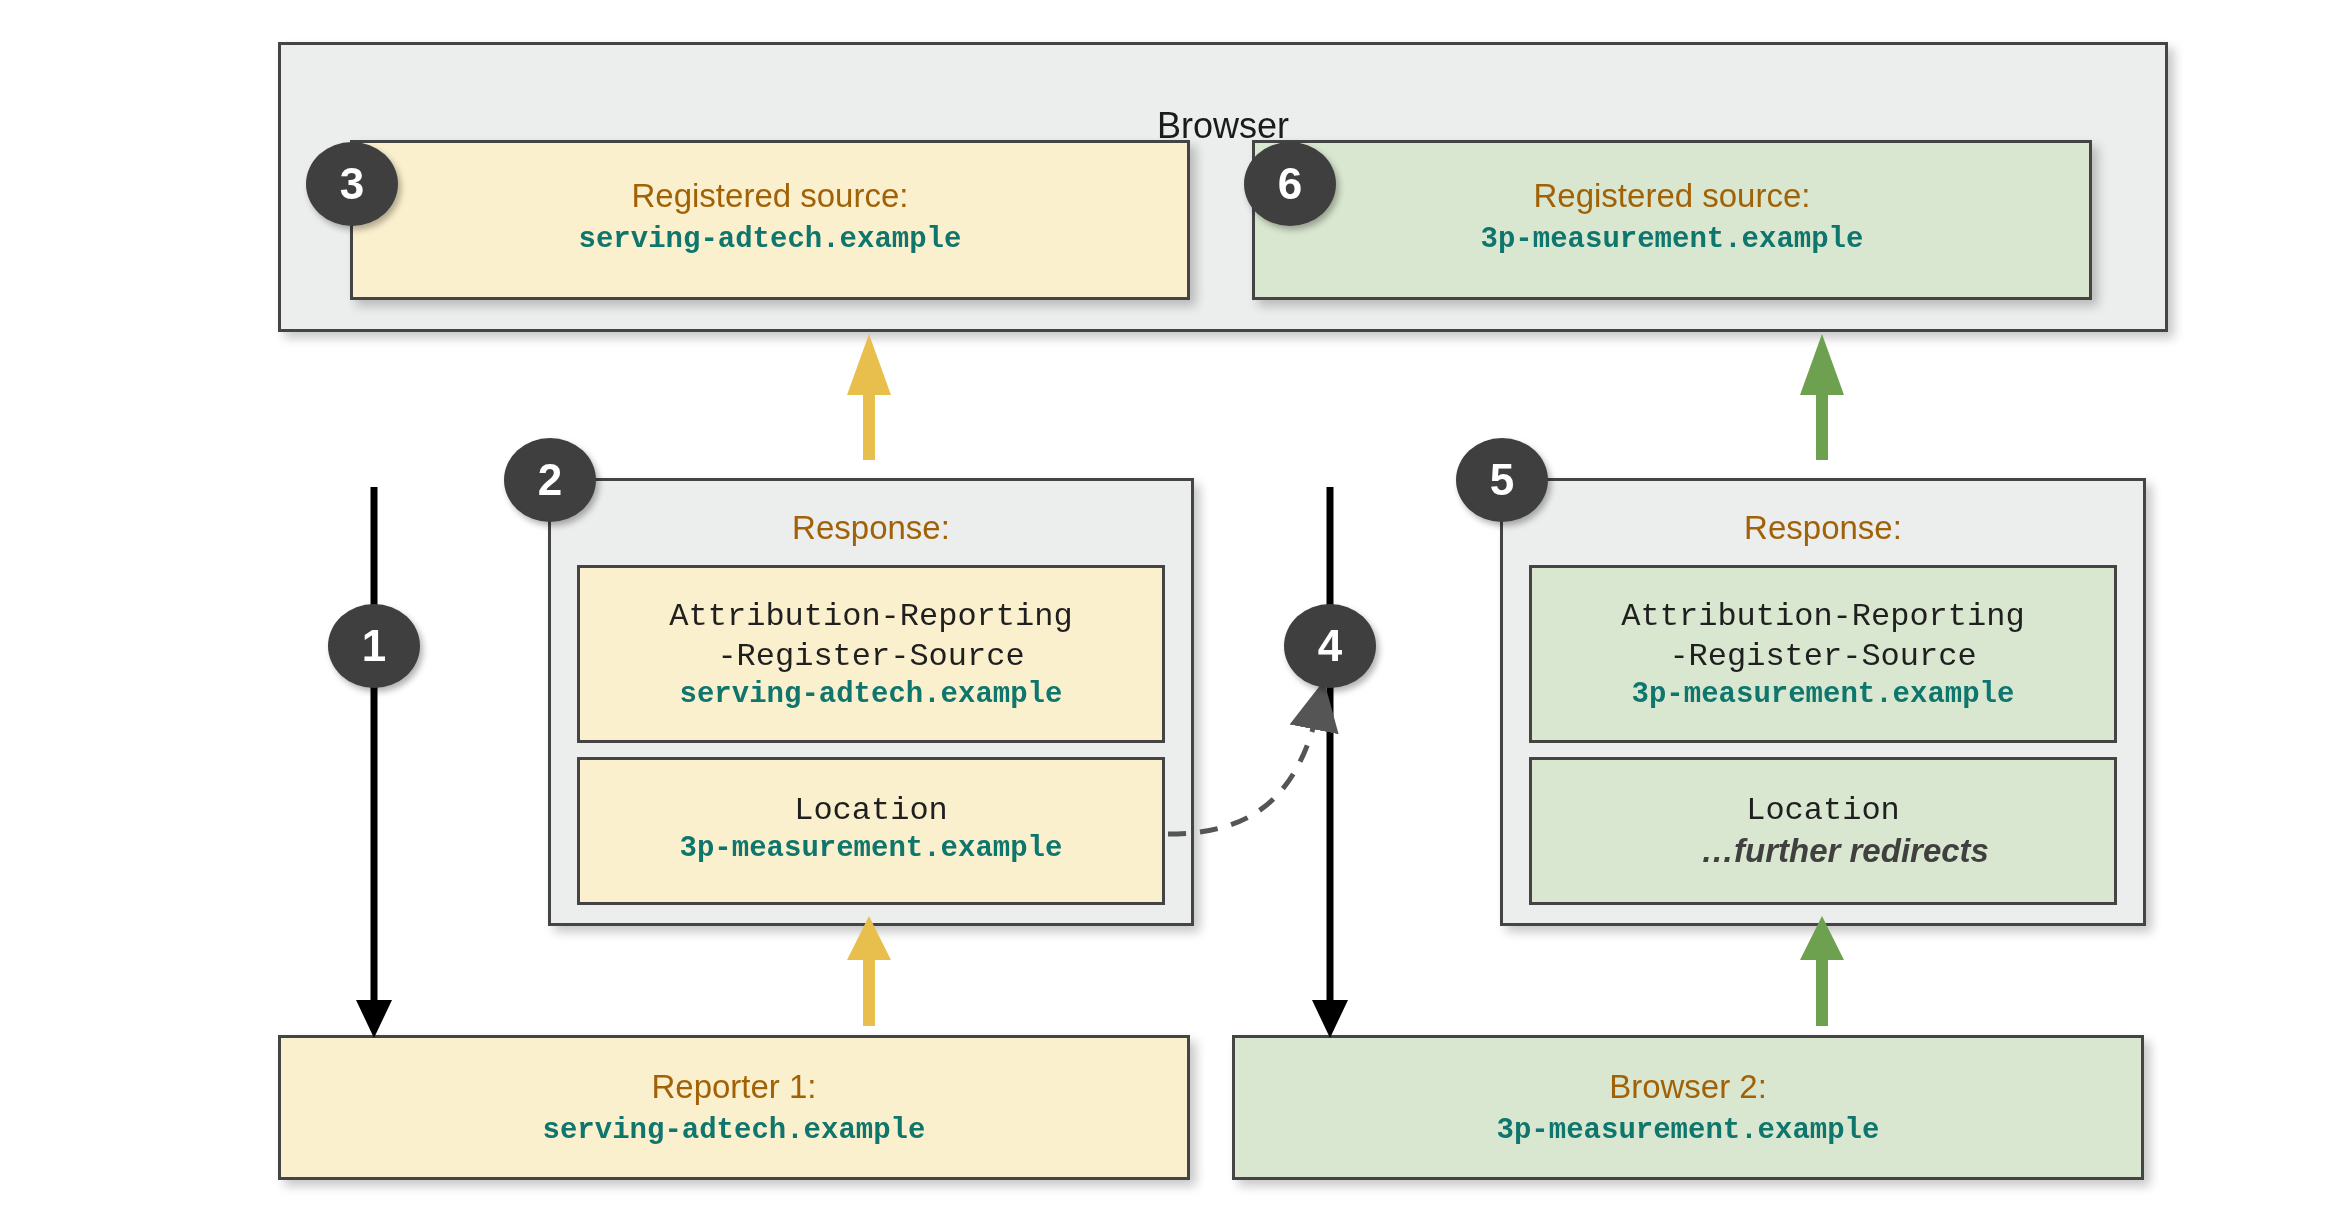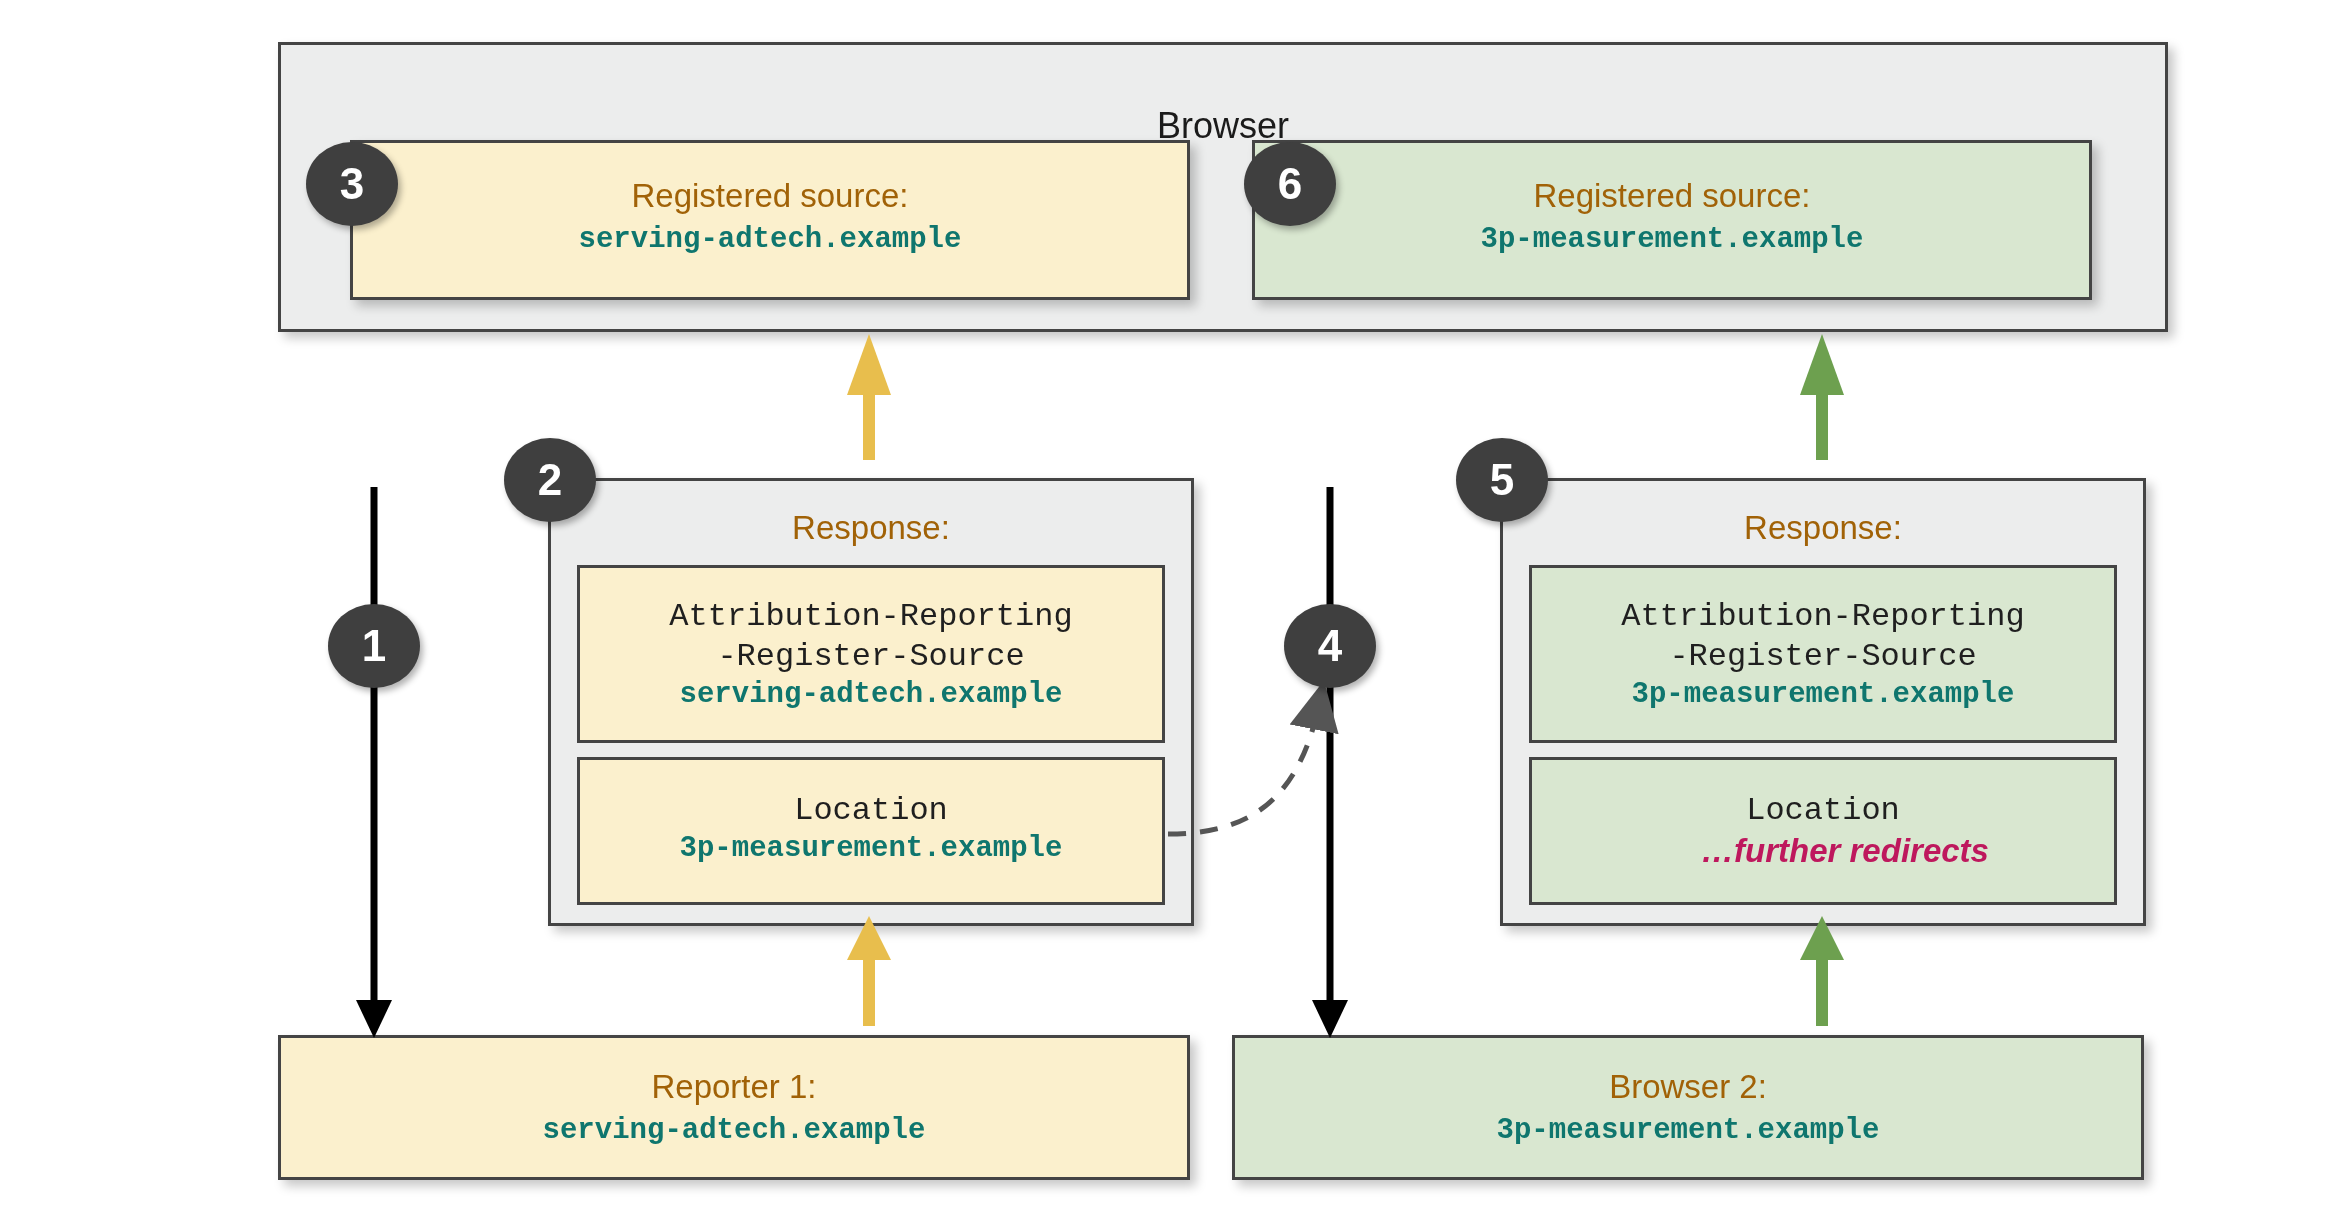--- a/index.html
+++ b/index.html
@@ -54,21 +54,21 @@
     font-weight: bold;
     color: #0f766e;
     white-space: nowrap;
     text-align: center;
   }
   .label-italic-green {
     font-family: "Liberation Sans", sans-serif;
     font-size: 33px;
     font-weight: bold;
     font-style: italic;
-    color: #be185d;
+    color: #404040;
     white-space: nowrap;
     margin-left: 44px;
   }
 
   
   .browser-title {
     position: absolute;
     top: 60px;
     left: 0; right: 0;
     text-align: center;

